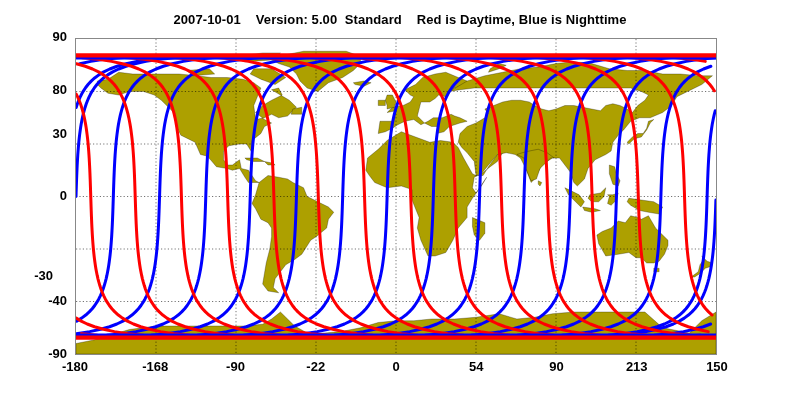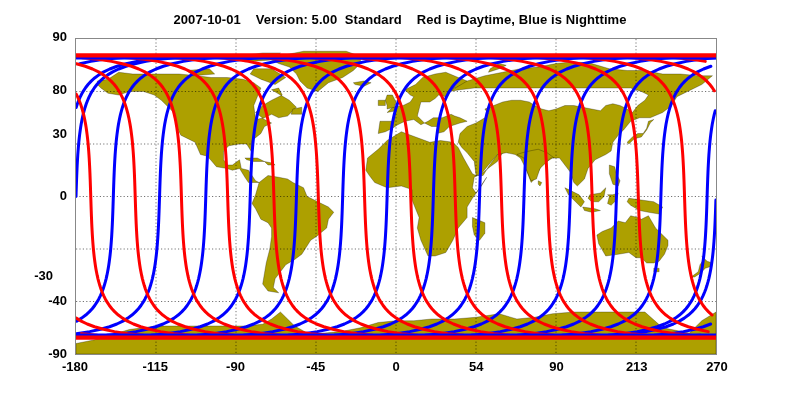--- a/index.html
+++ b/index.html
@@ -141,23 +141,23 @@
       <div class="ytick" style="left: 23px; top: 29px;">90</div>
       <div class="ytick" style="left: 23px; top: 81.8333px;">80</div>
       <div class="ytick" style="left: 23px; top: 126px;">30</div>
       <div class="ytick" style="left: 23px; top: 187.5px;">0</div>
       <div class="ytick" style="left: 9px; top: 240.333px; margin-top: 28px;">-30</div>
       <div class="ytick" style="left: 23px; top: 293.167px;">-40</div>
       <div class="ytick" style="left: 23px; top: 346px;">-90</div>
     </div>
   <div id="xaxis-group">
       <div class="xtick" style="left: 45px; top: 359px;">-180</div>
-      <div class="xtick" style="left: 125.25px; top: 359px;">-115</div>
+      <div class="xtick" style="left: 125.25px; top: 359px;">-168</div>
       <div class="xtick" style="left: 205.5px; top: 359px;">-90</div>
-      <div class="xtick" style="left: 285.75px; top: 359px;">-45</div>
+      <div class="xtick" style="left: 285.75px; top: 359px;">-22</div>
       <div class="xtick" style="left: 366px; top: 359px;">0</div>
       <div class="xtick" style="left: 446.25px; top: 359px;">54</div>
       <div class="xtick" style="left: 526.5px; top: 359px;">90</div>
       <div class="xtick" style="left: 606.75px; top: 359px;">213</div>
-      <div class="xtick" style="left: 687px; top: 359px;">270</div>
+      <div class="xtick" style="left: 687px; top: 359px;">150</div>
     </div>
 
 </div>
 
 </body></html>

